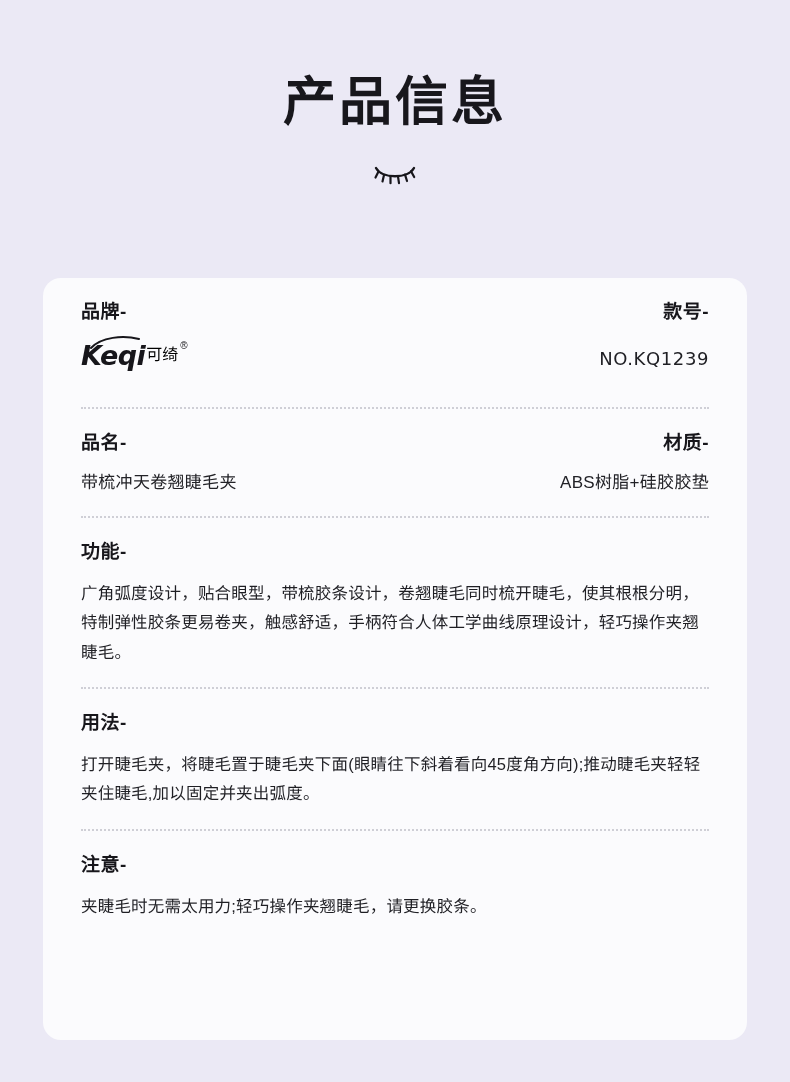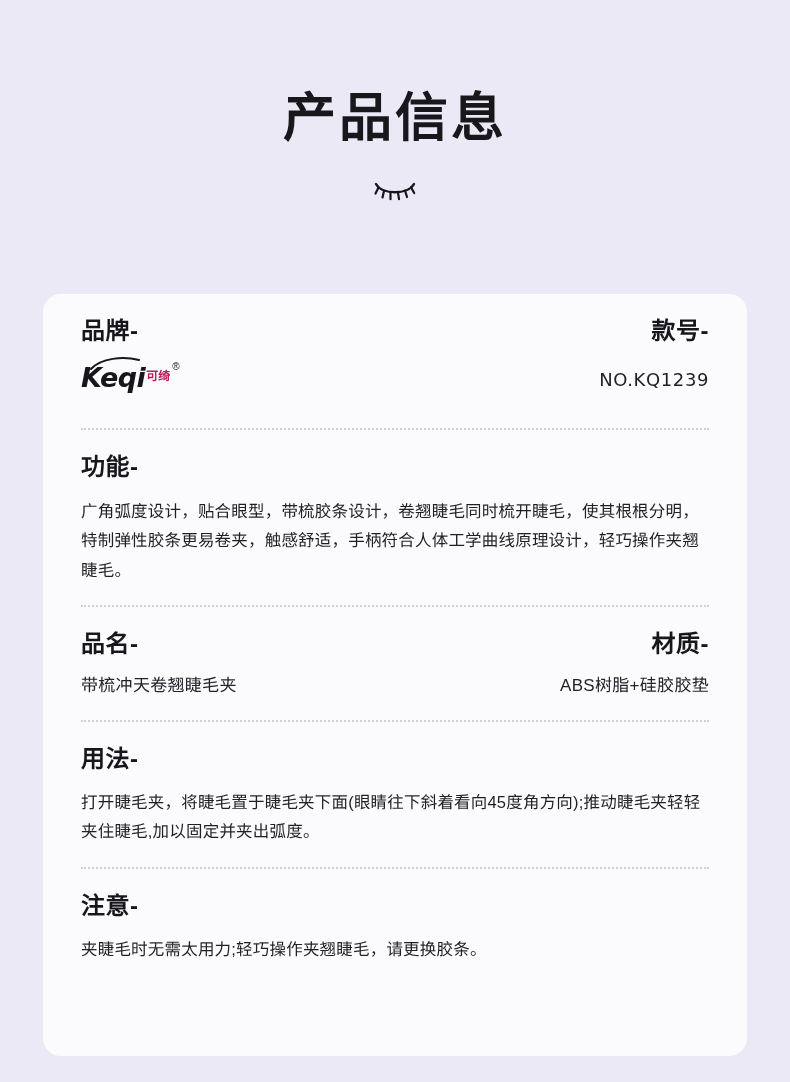--- a/index.html
+++ b/index.html
@@ -21,21 +21,21 @@
     box-sizing: border-box;
   }
   .page-title {
     text-align: center;
     font-size: 53px;
     font-weight: 700;
     letter-spacing: 3px;
     color: #18171c;
     padding-top: 70px;
     line-height: 1.2;
-    margin: 16px;
+    margin: 0;
   }
   .lash-divider {
     display: flex;
     justify-content: center;
     align-items: center;
     margin-top: 28px;
     height: 28px;
   }
   .card {
     position: absolute;
@@ -60,21 +60,21 @@
   }
   .col {
     width: 50%;
     box-sizing: border-box;
   }
   .col.right {
     padding-left: 14px;
     text-align: right;
   }
   .field-label {
-    font-size: 24px;
+    font-size: 19px;
     font-weight: 700;
     color: #17161b;
     letter-spacing: 0.5px;
     margin: 0 0 16px 0;
     line-height: 1.1;
   }
   .field-value {
     font-size: 17px;
     color: #222227;
     line-height: 1.55;
@@ -98,23 +98,23 @@
   .brand-logo .latin {
     font-family: "DejaVu Sans", sans-serif;
     font-size: 27px;
     font-weight: 700;
     font-style: italic;
     letter-spacing: -0.5px;
     color: #17161b;
     line-height: 1;
   }
   .brand-logo .cn {
-    font-size: 12px;
-    font-weight: 700;
-    color: #be185d;
+    font-size: 16px;
+    font-weight: 400;
+    color: #000000;
     line-height: 1;
     margin-left: 1px;
     padding-bottom: 2px;
   }
   .brand-logo .reg {
     font-size: 10px;
     color: #17161b;
     line-height: 1;
     margin-left: 2px;
     align-self: flex-start;
@@ -171,37 +171,37 @@
           <span class="cn">可绮</span>
           <span class="reg">®</span>
         </div>
       </div>
       <div class="col right">
         <p class="field-label">款号-</p>
         <p class="model-no">NO.KQ1239</p>
       </div>
     </div>
 
-    <div class="row">
-      <p class="field-label">功能-</p>
-      <p class="body-text">广角弧度设计，贴合眼型，带梳胶条设计，卷翘睫毛同时梳开睫毛，使其根根分明，特制弹性胶条更易卷夹，触感舒适，手柄符合人体工学曲线原理设计，轻巧操作夹翘睫毛。</p>
-    </div>
-
     <div class="row two-col">
       <div class="col left">
         <p class="field-label">品名-</p>
         <p class="field-value">带梳冲天卷翘睫毛夹</p>
       </div>
       <div class="col right">
         <p class="field-label">材质-</p>
         <p class="field-value">ABS树脂+硅胶胶垫</p>
       </div>
     </div>
 
     <div class="row">
+      <p class="field-label">功能-</p>
+      <p class="body-text">广角弧度设计，贴合眼型，带梳胶条设计，卷翘睫毛同时梳开睫毛，使其根根分明，特制弹性胶条更易卷夹，触感舒适，手柄符合人体工学曲线原理设计，轻巧操作夹翘睫毛。</p>
+    </div>
+
+    <div class="row">
       <p class="field-label">用法-</p>
       <p class="body-text">打开睫毛夹，将睫毛置于睫毛夹下面(眼睛往下斜着看向45度角方向);推动睫毛夹轻轻夹住睫毛,加以固定并夹出弧度。</p>
     </div>
 
     <div class="row">
       <p class="field-label">注意-</p>
       <p class="body-text">夹睫毛时无需太用力;轻巧操作夹翘睫毛，请更换胶条。</p>
     </div>
 
   </div>

